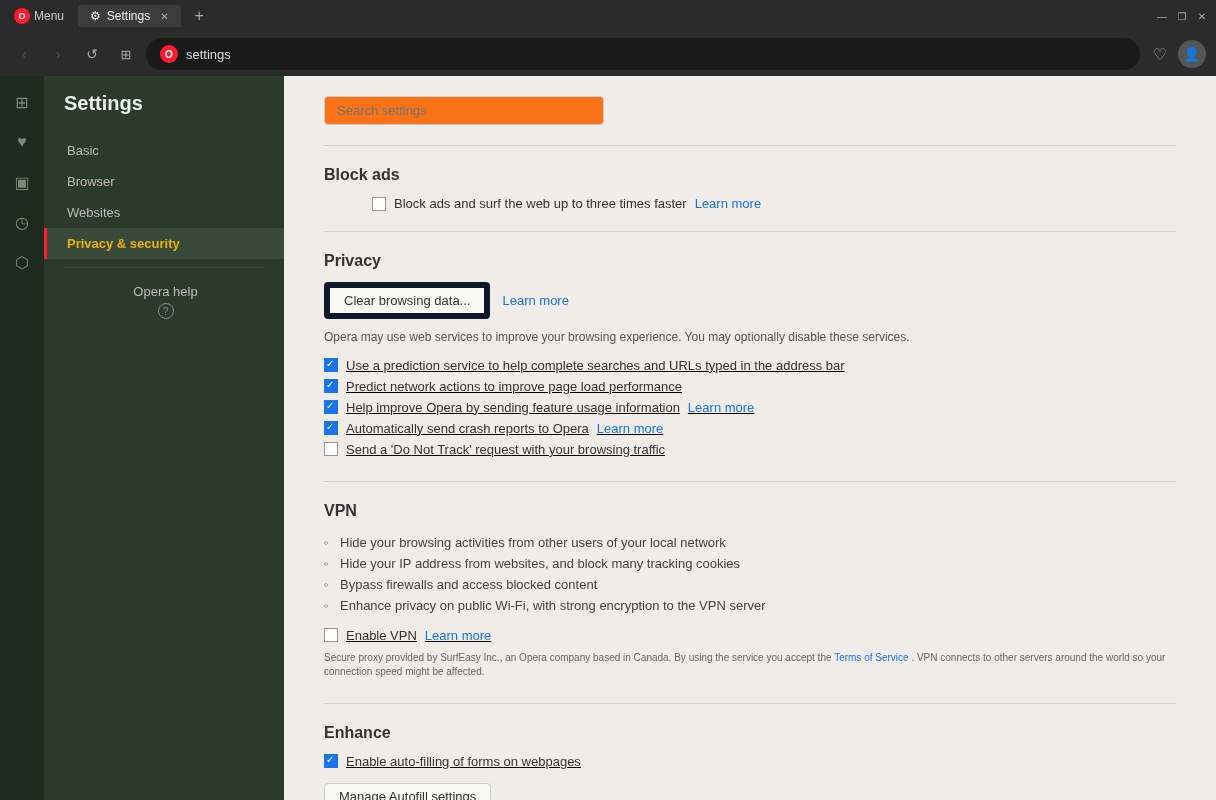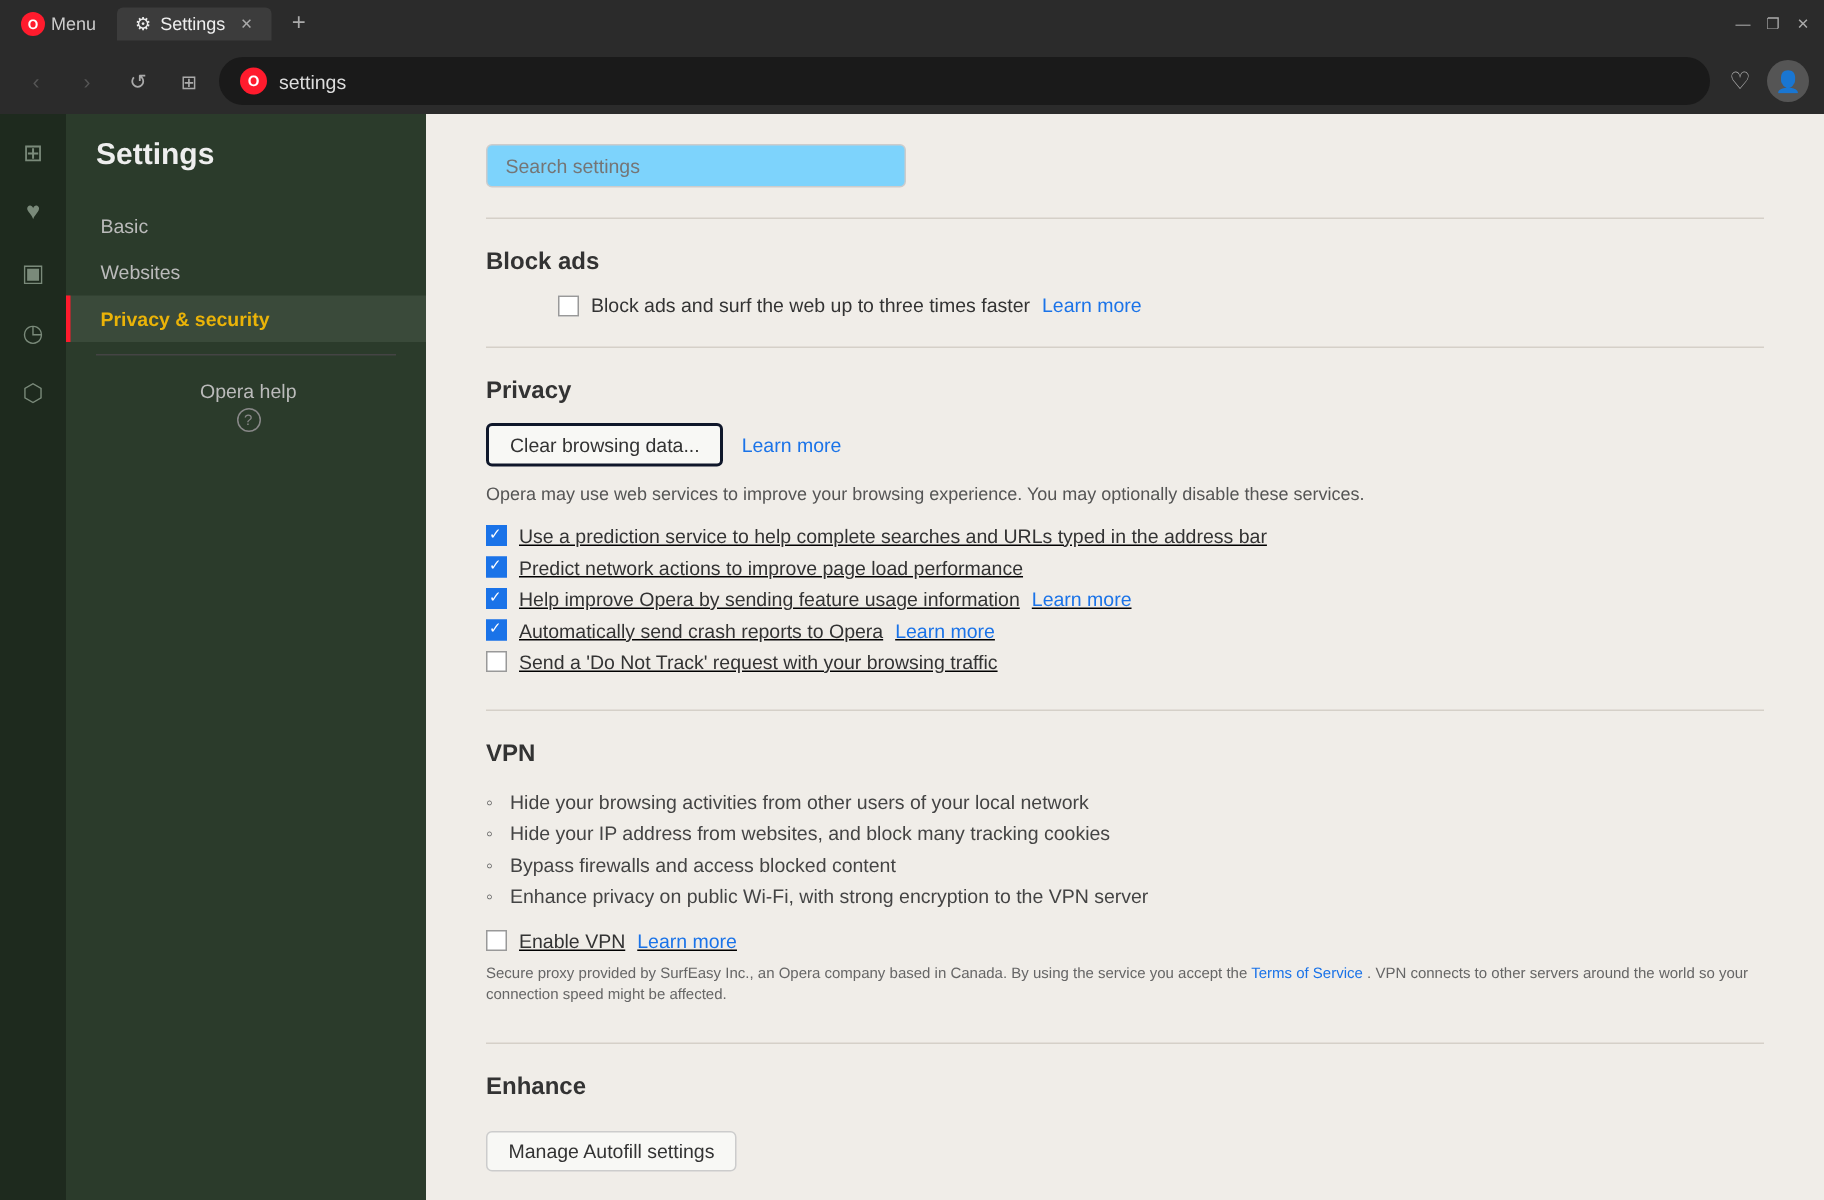--- a/index.html
+++ b/index.html
@@ -63,42 +63,42 @@
     .help-circle { width: 16px; height: 16px; border-radius: 50%; border: 1px solid #888; display: flex; align-items: center; justify-content: center; font-size: 10px; color: #888; }
 
     
     .content {
       flex: 1; background: #f0ede8; overflow-y: auto; padding: 20px 40px 40px;
     }
 
     
     .search-box {
       width: 280px; padding: 6px 12px; border: 1px solid #ccc;
-      border-radius: 4px; font-size: 13px; background: #7dd3fc; color: #333;
+      border-radius: 4px; font-size: 13px; background: #f97316; color: #333;
       margin-bottom: 20px; outline: none;
     }
 
     
     .content-divider { border: none; border-top: 1px solid #d5d0c8; margin: 0 0 20px; }
 
     
     .section-title { font-size: 16px; font-weight: 600; color: #333; margin-bottom: 12px; }
 
     
     .block-ads-row { display: flex; align-items: center; gap: 8px; margin-bottom: 8px; padding-left: 48px; }
     .checkbox-custom { width: 14px; height: 14px; border: 1px solid #999; background: #fff; cursor: pointer; flex-shrink: 0; }
     .checkbox-custom.checked { background: #1a73e8; border-color: #1a73e8; position: relative; }
     .checkbox-custom.checked::after { content: '✓'; color: #fff; font-size: 10px; position: absolute; top: -1px; left: 1px; }
     .text-normal { color: #333; font-size: 13px; }
     .link-blue { color: #1a73e8; text-decoration: none; cursor: pointer; }
 
     
     .privacy-section { margin-bottom: 24px; }
     .clear-btn {
-      padding: 5px 14px; background: #f8f8f5; border: 2px solid #0f172a;
+      padding: 5px 14px; background: #f8f8f5; border: 6px solid #0f172a;
       border-radius: 4px; font-size: 13px; cursor: pointer; color: #333;
     }
     .privacy-row { display: flex; align-items: center; gap: 8px; margin-bottom: 6px; text-decoration: underline; }
     .description-text { color: #555; font-size: 12px; margin: 8px 0 12px; line-height: 1.4; }
 
     
     .vpn-section { margin-bottom: 24px; }
     .vpn-list { list-style: none; padding: 0; margin: 0 0 12px; }
     .vpn-list li { padding: 3px 0; color: #444; font-size: 13px; padding-left: 16px; position: relative; }
     .vpn-list li::before { content: '◦'; position: absolute; left: 0; color: #666; }
@@ -160,20 +160,21 @@
     <div class="sidebar-icon">⊞</div>
     <div class="sidebar-icon">♥</div>
     <div class="sidebar-icon">▣</div>
     <div class="sidebar-icon">◷</div>
     <div class="sidebar-icon">⬡</div>
   </div>
 
   <div class="sidebar-settings">
     <div class="sidebar-title">Settings</div>
     <div class="sidebar-nav-item">Basic</div>
+    <div class="sidebar-nav-item">Browser</div>
     <div class="sidebar-nav-item">Websites</div>
     <div class="sidebar-nav-item active">Privacy &amp; security</div>
     <hr class="sidebar-divider">
     <div class="sidebar-nav-item help">
       <span>Opera help</span>
       <div class="help-circle">?</div>
     </div>
   </div>
 
   <div class="content">
@@ -249,17 +250,21 @@
         <a class="terms-link">Terms of Service</a>
         <span>. VPN connects to other servers around the world so your connection speed might be affected.</span>
       </div>
     </div>
 
     <hr class="content-divider">
 
     
     <div class="autofill-section">
       <div class="section-title">Enhance</div>
+      <div class="privacy-row">
+        <div class="checkbox-custom checked"></div>
+        <span class="text-normal">Enable auto-filling of forms on webpages</span>
+      </div>
       <button class="manage-btn">Manage Autofill settings</button>
     </div>
 
   </div>
 </div>
 
 </body></html>

